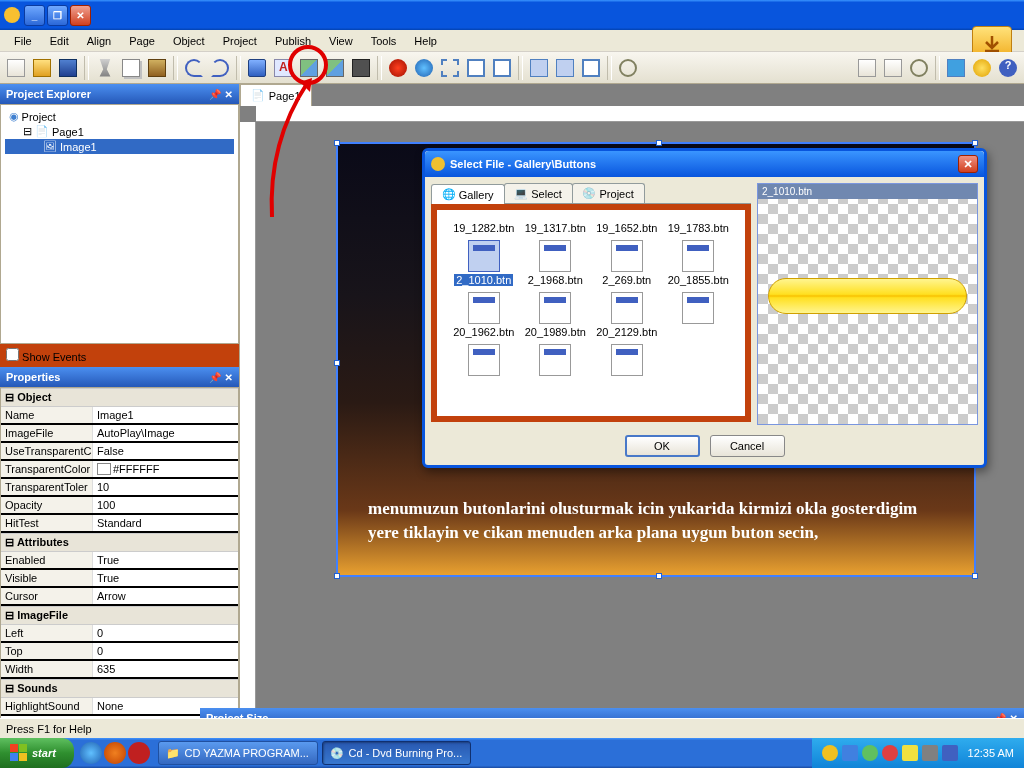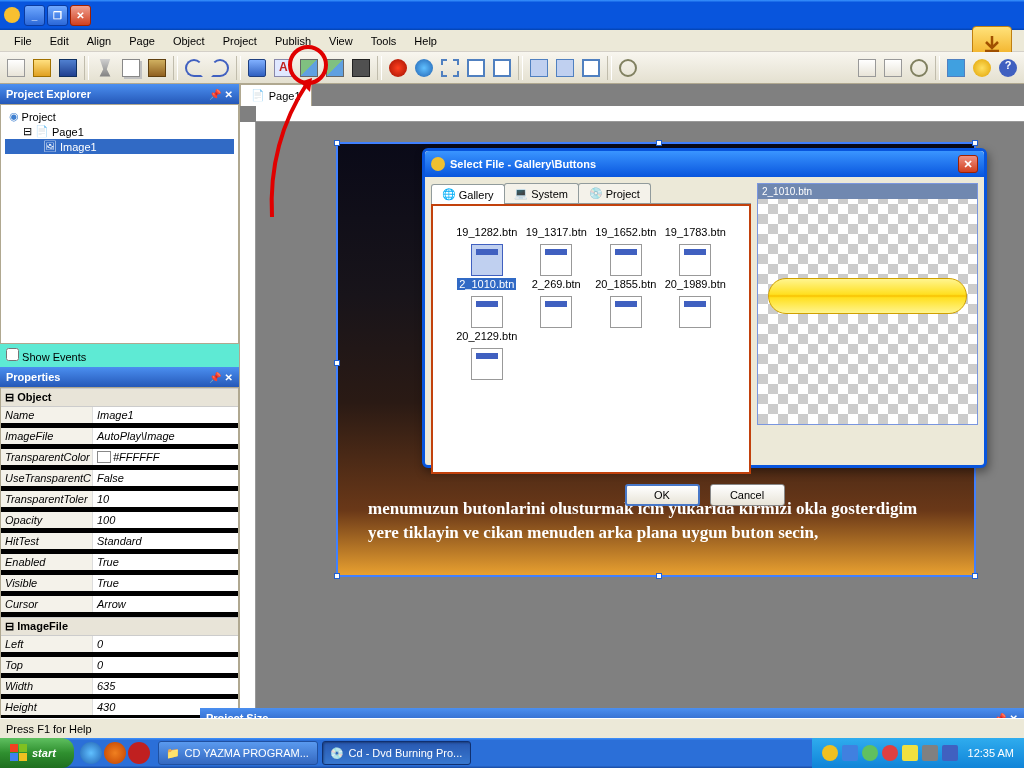--- a/index.html
+++ b/index.html
@@ -52,24 +52,24 @@
 .left { width: 240px; display:flex; flex-direction:column; border-right:1px solid #b0a890;}
 .docarea { flex:1; background:#808080; position:relative; overflow:hidden;}
 
 
 .panelhdr { height:20px; background:linear-gradient(to bottom,#4b8ff0,#2558b8); color:#fff; font-weight:bold; display:flex; align-items:center; padding:0 6px; font-size:12px;}
 .panelhdr .pin{margin-left:auto; font-size:10px;}
 .explorer { height: 240px; background:#fff; border:1px solid #b0a890; overflow:auto;}
 .tree { padding:4px; }
 .treeitem{ padding:1px 0 1px 4px; display:flex; align-items:center; gap:3px;}
 .treeitem.sel{background:#316ac5;color:#fff;}
-.showevents{padding:4px 6px; background:#5eead4;}
+.showevents{padding:4px 6px; background:#c2410c;}
 .propspanel{flex:1; background:#fff; border:1px solid #b0a890; overflow:auto;}
 .propgroup{background:#e8e4d8; padding:2px 4px; font-weight:bold; border-bottom:1px solid #ccc;border-top:1px solid #ccc;}
-.proprow{display:flex; border-bottom:5px solid #000000;font-style:italic;}
+.proprow{display:flex; border-bottom:2px solid #000000;}
 .propname{width:92px; padding:2px 4px; background:#f4f2ea;border-right:1px solid #ddd;}
 .propval{flex:1; padding:2px 4px; display:flex; align-items:center; gap:2px;}
 .colorswatch{width:14px;height:12px;border:1px solid #888;background:#fff;}
 
 
 .doctab { position:absolute; top:0; left:0; height:22px; background:#fff; border:1px solid #b0a890; border-bottom:none; padding:3px 10px; display:flex; align-items:center; gap:4px;}
 .ruler-h{position:absolute;top:22px;left:16px;right:0;height:16px;background:#fff;border-bottom:1px solid #999;}
 .ruler-v{position:absolute;top:38px;left:0;width:16px;bottom:18px;background:#fff;border-right:1px solid #999;}
 .canvas{position:absolute;top:38px;left:16px;right:0;bottom:0;background:#808080;}
 .page{position:absolute; top:20px; left:80px; width:640px; height:435px; background:#000; border:2px solid #4080ff;}
@@ -87,21 +87,21 @@
 .dlgtitle .ico2{width:14px;height:14px;background:#f0c030;border-radius:50%;margin-right:5px;}
 .dlgclose{width:20px;height:18px;background:linear-gradient(#f09080,#d04020);border:1px solid #a02000;border-radius:3px;color:#fff;text-align:center;font-weight:bold;margin-left:auto;line-height:16px;}
 .dlgbody{padding:6px; display:flex; gap:6px;}
 .dlgleft{width:320px;}
 .dlgright{flex:1; background:repeating-conic-gradient(#ccc 0 25%,#fff 0 50%) 0 0/20px 20px; border:1px solid #7a96df; height:242px; position:relative;}
 .dlgright .fname{position:absolute;top:0;left:0;right:0;background:#7088b0;color:#fff;padding:2px 4px;font-size:10px;}
 .yellowbtn{position:absolute;top:94px;left:10px;right:10px;height:36px;background:linear-gradient(to bottom,#fff590 0%,#ffe020 45%,#f8c000 50%,#ffe020 55%,#fff590 100%);border:1px solid #d0a000;border-radius:18px;}
 .dlgtabs{display:flex;gap:0;border-bottom:1px solid #919b9c;}
 .dlgtab{padding:3px 10px;background:#f4f2ea;border:1px solid #919b9c;border-bottom:none;border-radius:3px 3px 0 0;margin-right:-1px;display:flex;align-items:center;gap:3px;}
 .dlgtab.active{background:#fff;position:relative;top:1px;}
-.filelist{border:2px solid #c2410c;height:270px;background:#fff;overflow:auto;padding:20px;}
+.filelist{border:6px solid #c2410c;height:218px;background:#fff;overflow:auto;padding:12px;}
 .filegrid{display:grid;grid-template-columns:repeat(4,1fr);gap:6px 2px;text-align:center;}
 .fileitem{display:flex;flex-direction:column;align-items:center;gap:2px;font-size:10px;}
 .fileico{width:32px;height:32px;background:#fff;border:1px solid #999;position:relative;}
 .fileico::before{content:"";position:absolute;top:4px;left:4px;right:4px;height:6px;background:#4060c0;}
 .fileitem.sel .flabel{background:#316ac5;color:#fff;padding:0 2px;}
 .fileitem.sel .fileico{background:#c0d0f0;border-color:#4060c0;}
 .dlgbtns{display:flex;justify-content:center;gap:10px;padding:4px 0 6px;}
 .dlgbtn{width:75px;height:22px;background:linear-gradient(#fff,#e8e4d8);border:1px solid #888;border-radius:3px;}
 .dlgbtn.ok{border:2px solid #4878c8;}
 
@@ -287,42 +287,43 @@
       <div class="propgroup">⊟ <span>Object</span></div>
       <div class="proprow">
           <div class="propname">Name</div>
           <div class="propval">Image1</div>
         </div>
       <div class="proprow">
           <div class="propname">ImageFile</div>
           <div class="propval">AutoPlay\Image</div>
         </div>
       <div class="proprow">
+          <div class="propname">UseTransparentC</div>
+          <div class="propval">False</div>
+        </div>
+      <div class="proprow">
           <div class="propname">TransparentColor</div>
           <div class="propval">
             <span class="colorswatch"></span>
             <span>#FFFFFF</span>
           </div>
         </div>
       <div class="proprow">
-          <div class="propname">UseTransparentC</div>
-          <div class="propval">False</div>
-        </div>
-      <div class="proprow">
           <div class="propname">TransparentToler</div>
           <div class="propval">10</div>
         </div>
       <div class="proprow">
           <div class="propname">Opacity</div>
           <div class="propval">100</div>
         </div>
       <div class="proprow">
           <div class="propname">HitTest</div>
           <div class="propval">Standard</div>
         </div>
+      <div class="propgroup">⊟ <span>Attributes</span></div>
       <div class="proprow">
           <div class="propname">Enabled</div>
           <div class="propval">True</div>
         </div>
       <div class="proprow">
           <div class="propname">Visible</div>
           <div class="propval">True</div>
         </div>
       <div class="proprow">
           <div class="propname">Cursor</div>
@@ -333,24 +334,20 @@
           <div class="propname">Left</div>
           <div class="propval">0</div>
         </div>
       <div class="proprow">
           <div class="propname">Top</div>
           <div class="propval">0</div>
         </div>
       <div class="proprow">
           <div class="propname">Width</div>
           <div class="propval">635</div>
-        </div>
-      <div class="proprow">
-          <div class="propname">Height</div>
-          <div class="propval">430</div>
         </div>
       <div class="propgroup">⊟ <span>Sounds</span></div>
       <div class="proprow">
           <div class="propname">HighlightSound</div>
           <div class="propval">None</div>
         </div>
     </div>
   </div>
 
   <div class="docarea">
@@ -377,21 +374,21 @@
 <div class="dialog">
   <div class="dlgtitle">
     <span class="ico2"></span>
     <span>Select File - Gallery\Buttons</span>
     <div class="dlgclose">✕</div>
   </div>
   <div class="dlgbody">
     <div class="dlgleft">
       <div class="dlgtabs">
         <div class="dlgtab active">🌐 <span>Gallery</span></div>
-        <div class="dlgtab">💻 <span>System</span></div>
+        <div class="dlgtab">💻 <span>Select</span></div>
         <div class="dlgtab">💿 <span>Project</span></div>
       </div>
       <div class="filelist">
         <div class="filegrid">
           <div class="fileitem">
               <span class="flabel">19_1282.btn</span>
             </div>
           <div class="fileitem">
               <span class="flabel">19_1317.btn</span>
             </div>
@@ -400,25 +397,33 @@
             </div>
           <div class="fileitem">
               <span class="flabel">19_1783.btn</span>
             </div>
           <div class="fileitem sel">
               <div class="fileico"></div>
               <span class="flabel">2_1010.btn</span>
             </div>
           <div class="fileitem">
               <div class="fileico"></div>
+              <span class="flabel">2_1968.btn</span>
+            </div>
+          <div class="fileitem">
+              <div class="fileico"></div>
               <span class="flabel">2_269.btn</span>
             </div>
           <div class="fileitem">
               <div class="fileico"></div>
               <span class="flabel">20_1855.btn</span>
+            </div>
+          <div class="fileitem">
+              <div class="fileico"></div>
+              <span class="flabel">20_1962.btn</span>
             </div>
           <div class="fileitem">
               <div class="fileico"></div>
               <span class="flabel">20_1989.btn</span>
             </div>
           <div class="fileitem">
               <div class="fileico"></div>
               <span class="flabel">20_2129.btn</span>
             </div>
           <div class="fileitem">

